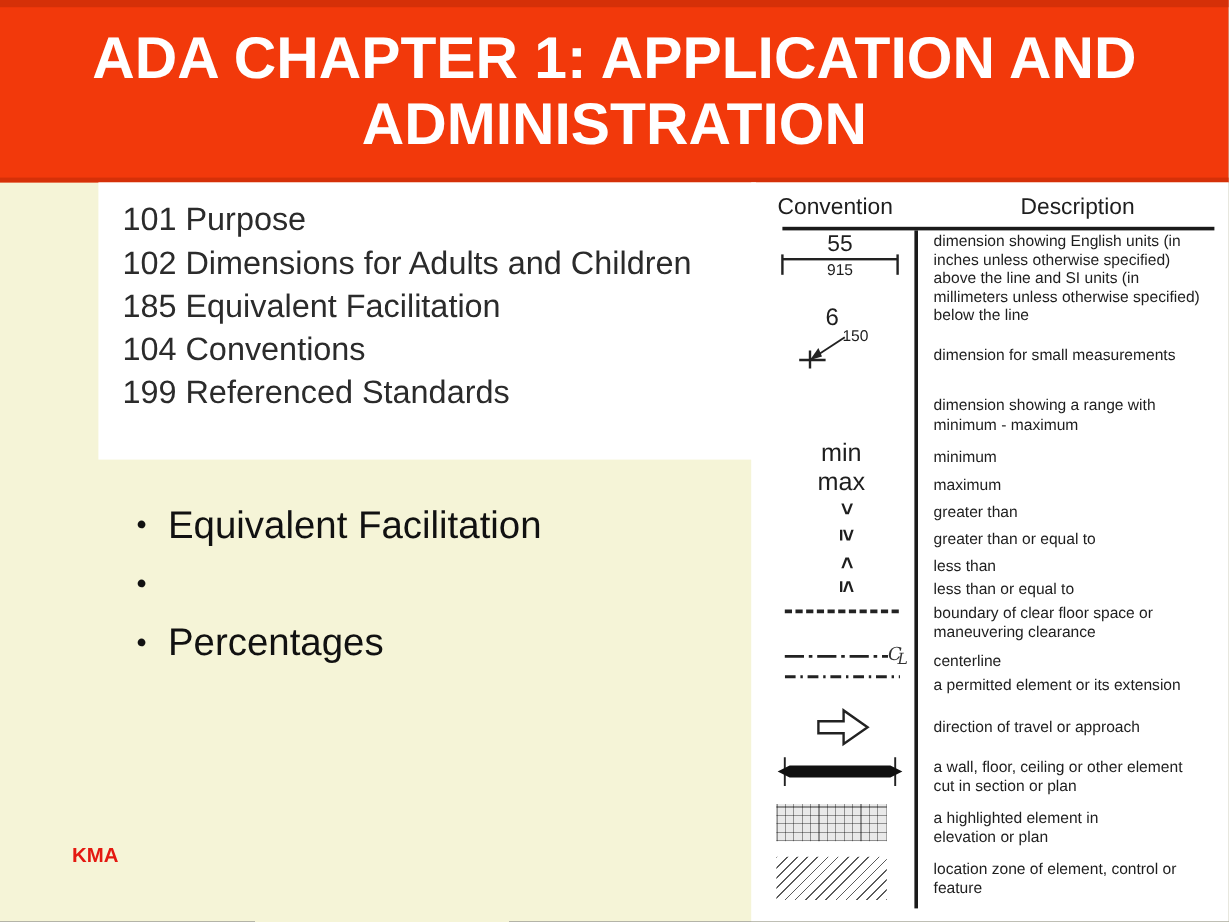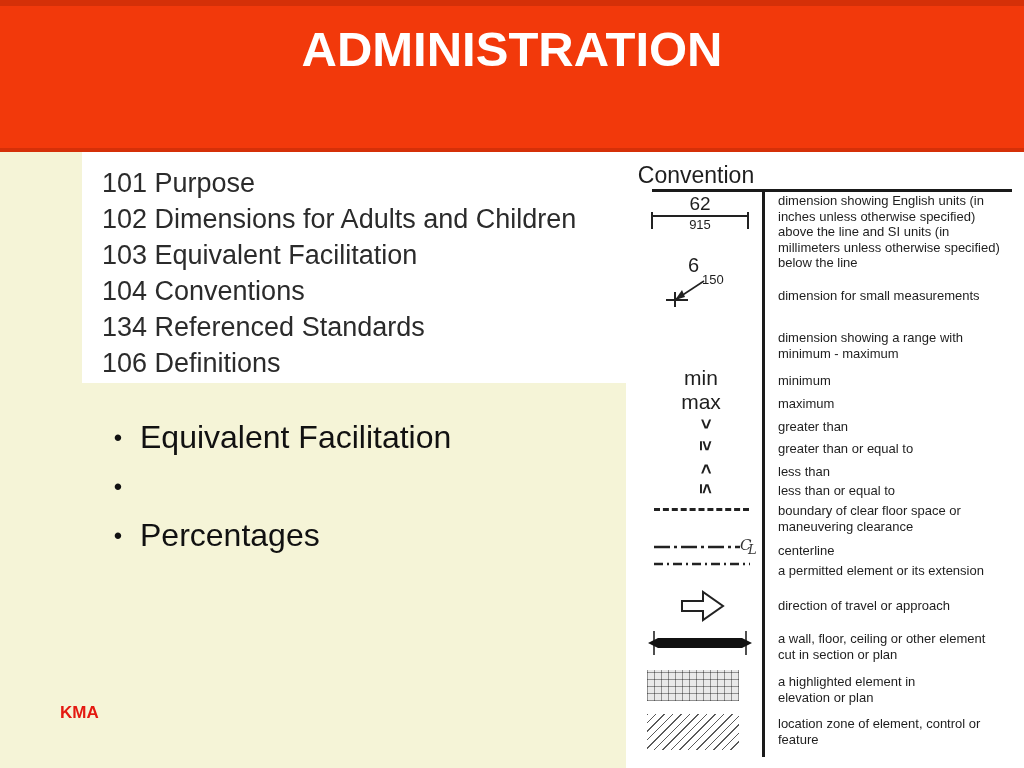--- a/index.html
+++ b/index.html
@@ -34,21 +34,21 @@
   .footer{
     position:absolute; left:60px; top:703px;
     color:#e41911; font-size:17px; font-weight:bold;
   }
   
   .panel{
     position:absolute; left:626px; top:152px; width:398px; height:616px;
     background:#ffffff; color:#1e1e1e;
   }
   .panel *{position:absolute;}
-  .hdr{top:10px; font-size:23px;}
+  .hdr{top:10px; font-size:19px;}
   .hdr.conv{left:0; width:140; width:140px; text-align:center;}
   .hdr.desc{left:152px; width:240px; text-align:center;}
   .u-line{left:26px; top:37px; width:360px; height:3px; background:#1a1a1a;}
   .v-line{left:136px; top:40px; width:3px; height:565px; background:#1a1a1a;}
   .desc-text{
     left:152px; width:250px; font-size:13px; line-height:15.5px;
     white-space:pre-line;
   }
   
   .dim{text-align:center;}
@@ -77,56 +77,57 @@
     background-image:repeating-linear-gradient(135deg, #5a5a5a 0 1px, transparent 1px 6px);
   }
 </style>
 </head>
 <body>
 
 <div class="slide">
 
   <div class="banner">
     <div class="title">
+      <div>ADA CHAPTER 1: APPLICATION AND</div>
       <div>ADMINISTRATION</div>
     </div>
   </div>
 
   <div class="list-box">
     <div>101 Purpose</div>
     <div>102 Dimensions for Adults and Children</div>
-    <div>103 Equivalent Facilitation</div>
+    <div>185 Equivalent Facilitation</div>
     <div>104 Conventions</div>
-    <div>134 Referenced Standards</div>
-    <div>106 Definitions</div>
+    <div>199 Referenced Standards</div>
   </div>
 
   <div class="bullets">
     <div class="bullet-row">
       <span class="bullet-dot">•</span>
       <span class="bullet-text italic">Equivalent Facilitation</span>
     </div>
     <div class="bullet-row">
       <span class="bullet-dot">•</span>
     </div>
     <div class="bullet-row">
       <span class="bullet-dot">•</span>
       <span class="bullet-text">Percentages</span>
     </div>
   </div>
 
   <div class="footer">KMA</div>
 
   <div class="panel">
     <div class="hdr conv">Convention</div>
+    <div class="hdr desc">Description</div>
     <div class="u-line"></div>
     <div class="v-line"></div>
 
     <div class="dim" style="left:24px; top:42px; width:100px;">
-      <div class="dim-num">62</div>
+      <div class="dim-num">55</div>
       <div class="dim-line">
         <span class="tick tl"></span>
         <span class="tick tr"></span>
       </div>
       <div class="dim-sub">915</div>
     </div>
 
     <div style="left:36px; top:102px; width:84px; height:54px;">
       <span class="dim2-num" style="left:26px; top:0px;">6</span>
       <svg style="left:0; top:22px;" width="84" height="32" viewBox="0 0 84 32">

